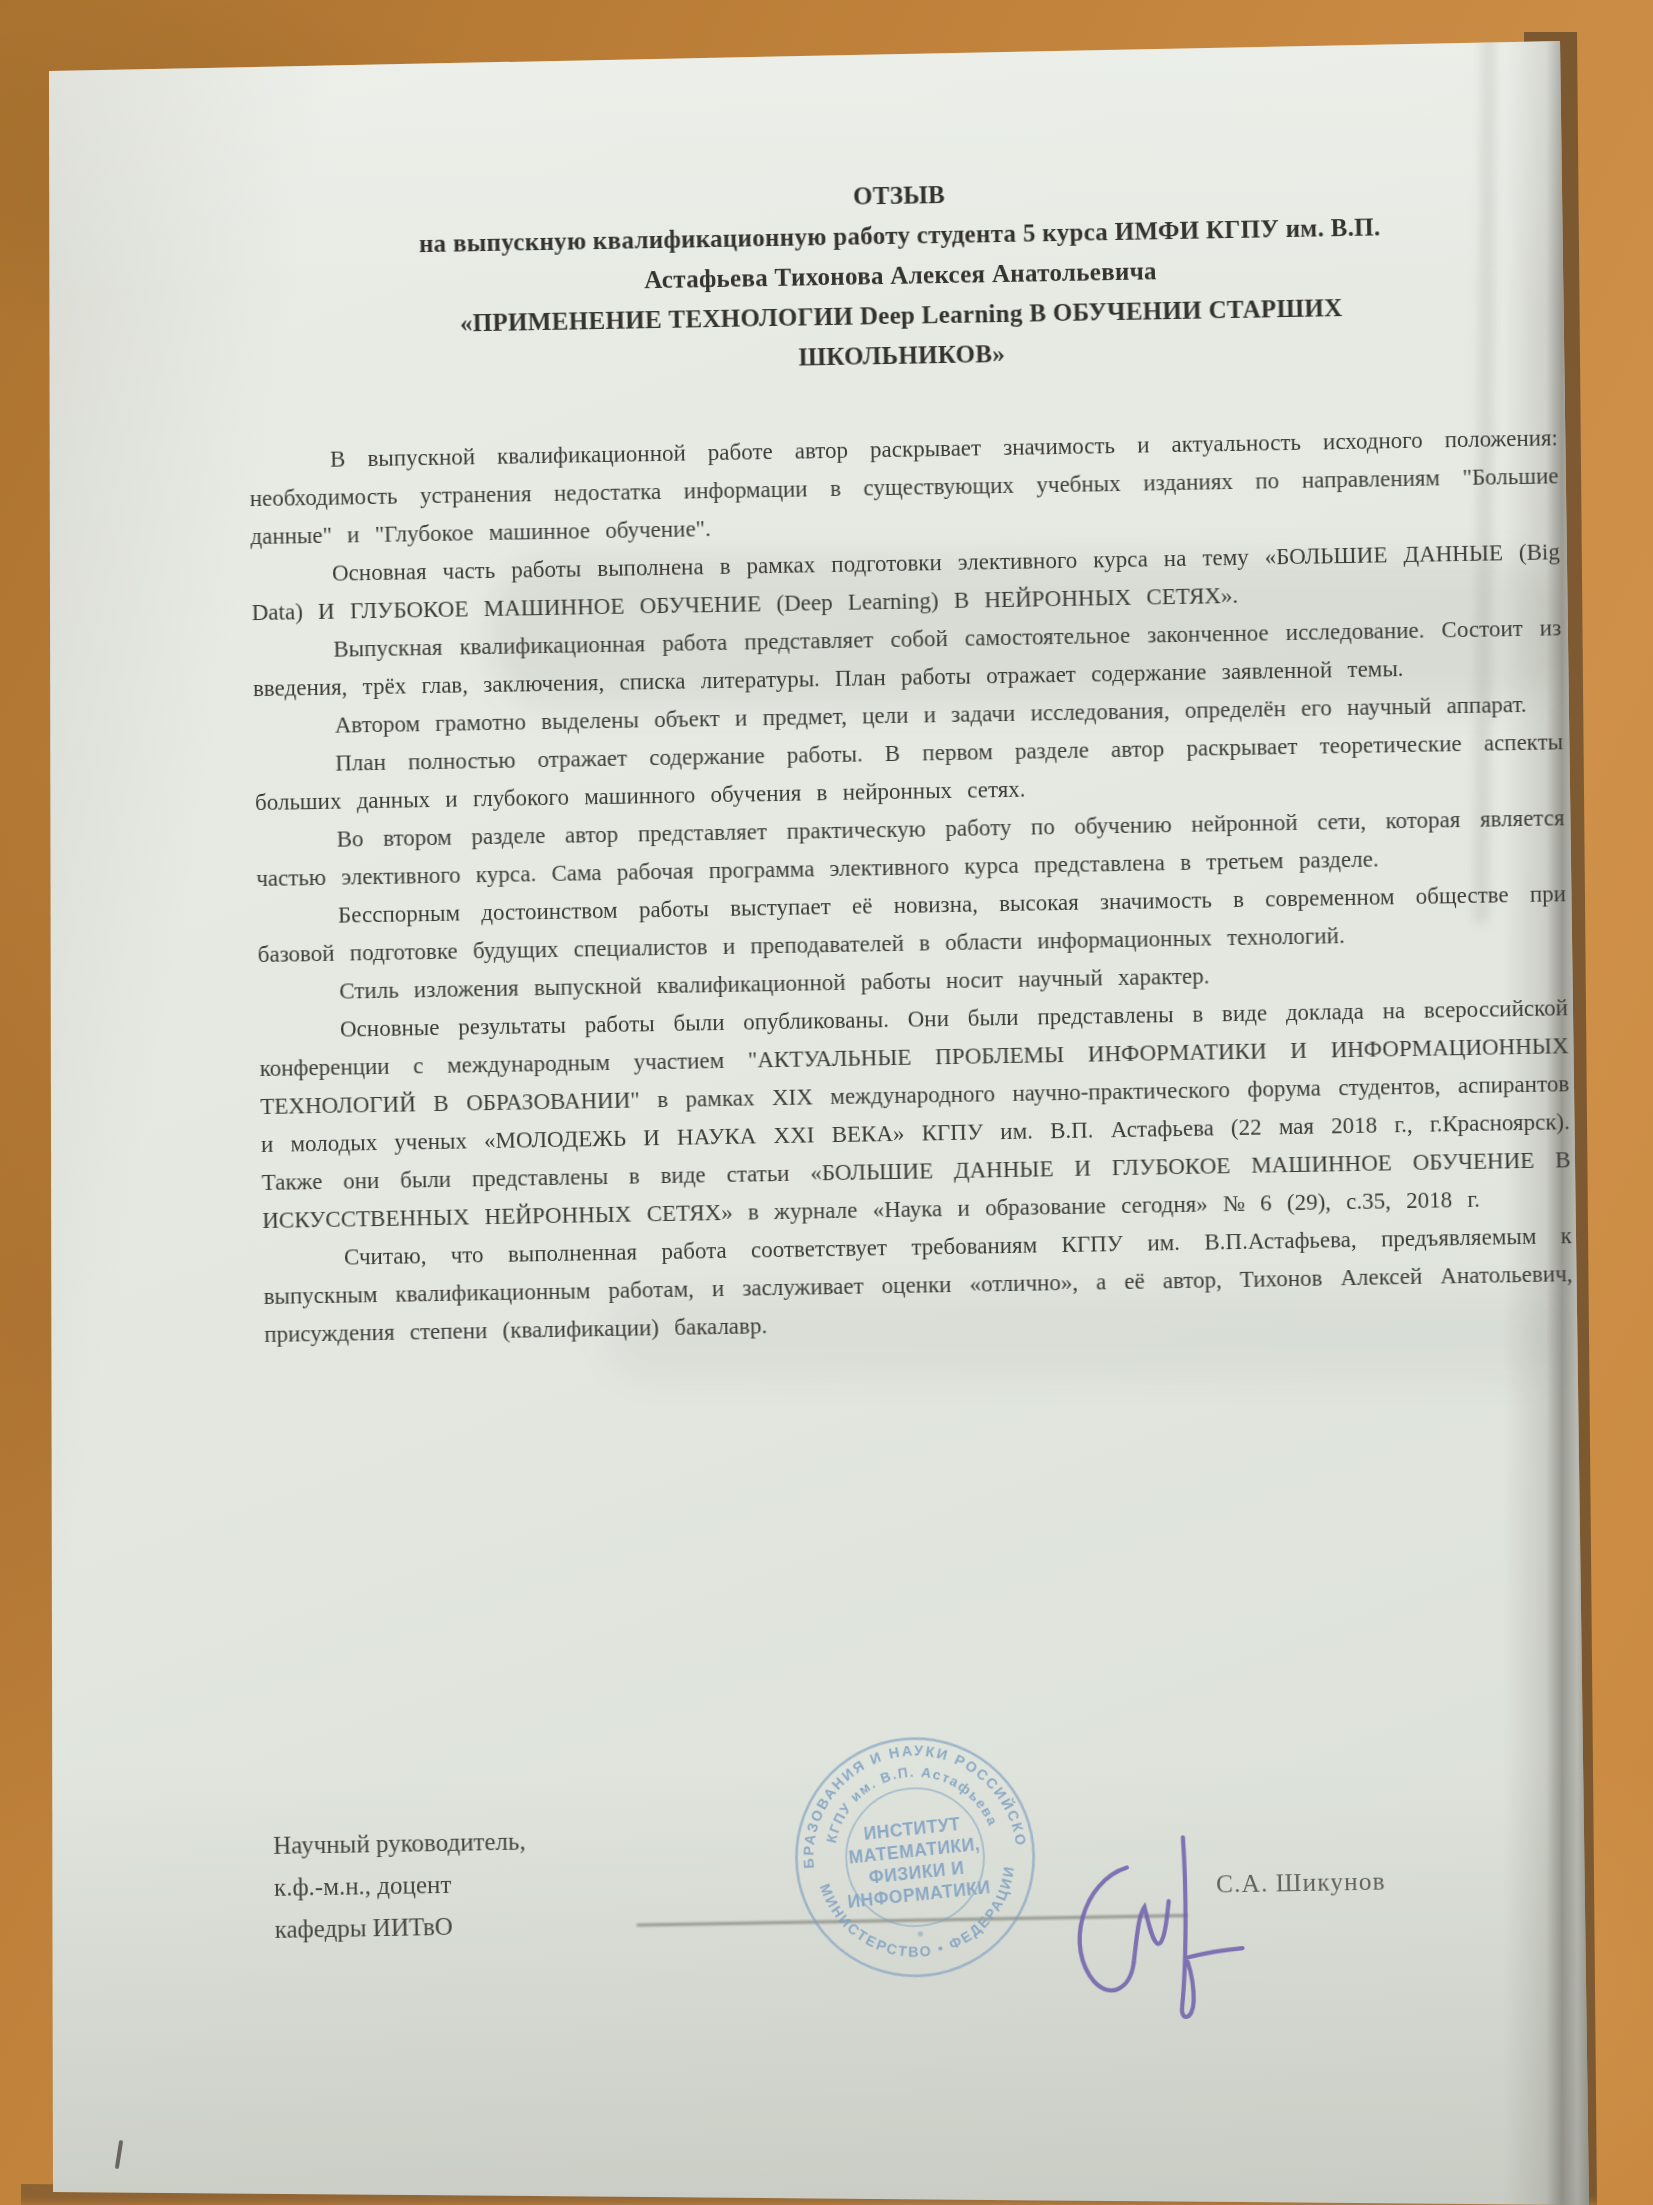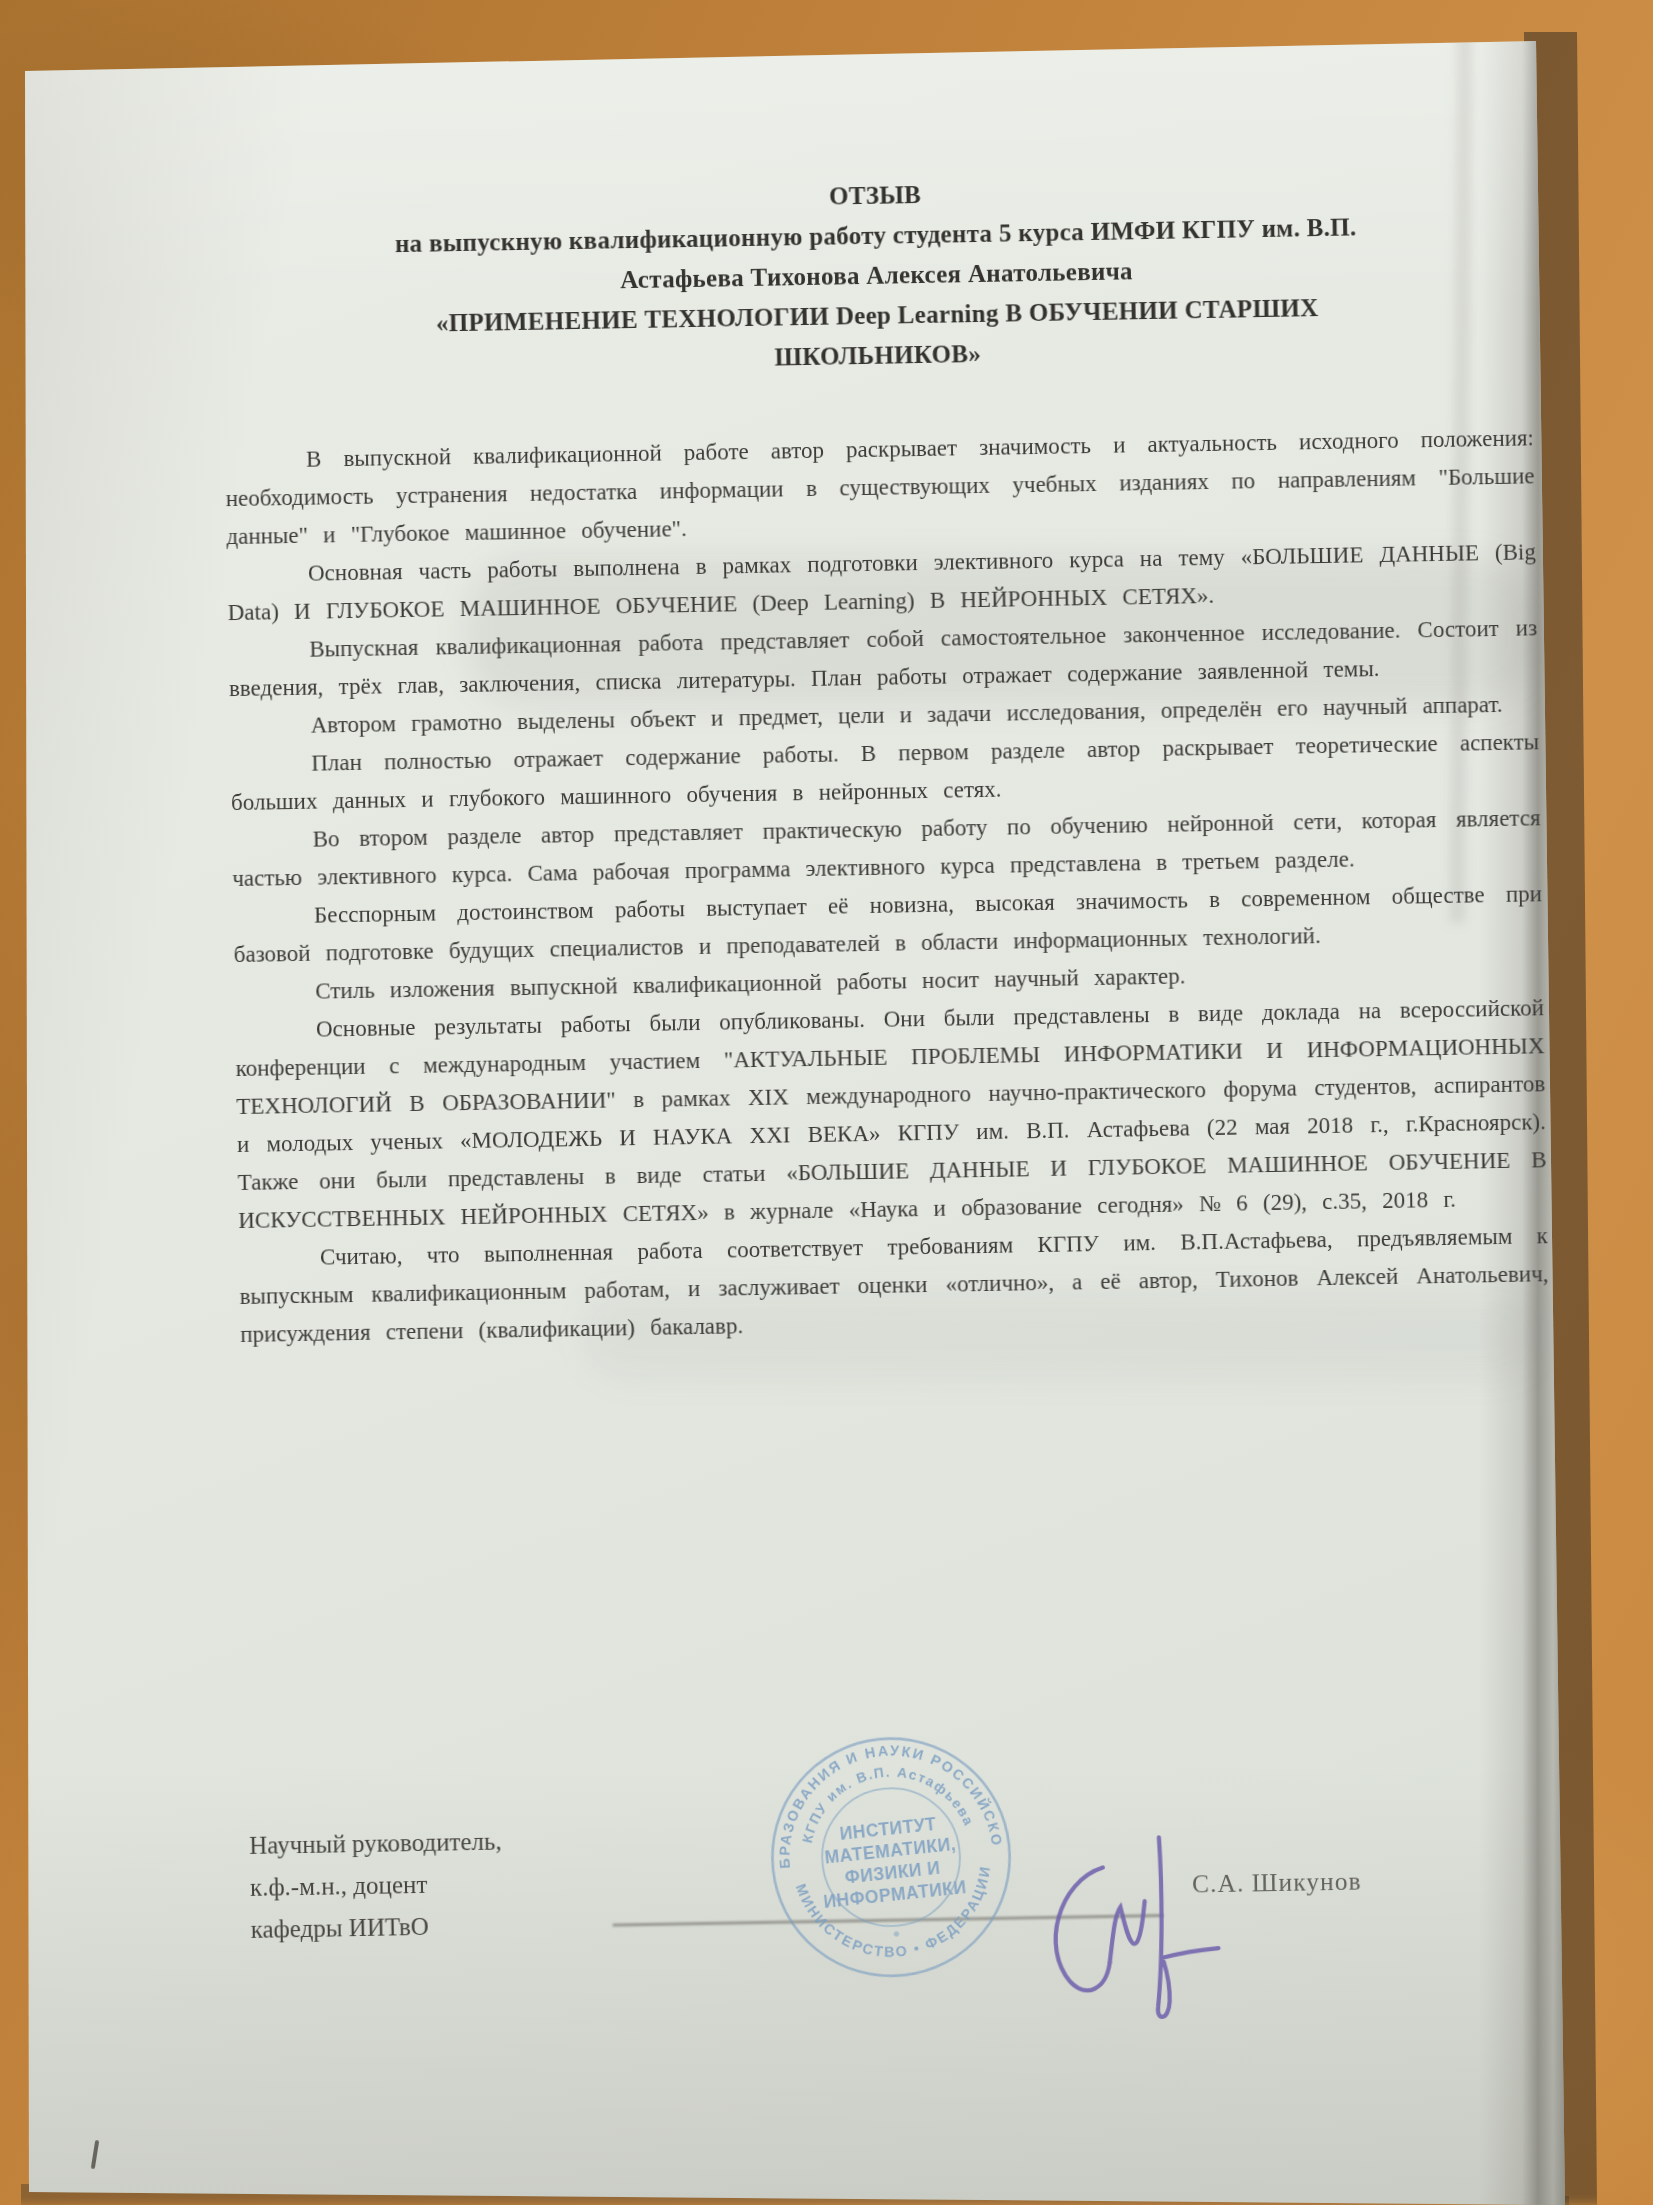--- a/index.html
+++ b/index.html
@@ -20,21 +20,21 @@
     clip-path:polygon(1524px 32px,1577px 32px,1597px 2205px,1542px 2205px);
     background:rgba(52,42,30,.52);}
   .edge-shadow-bottom{position:absolute;z-index:1;inset:0;filter:blur(4.8px);
     clip-path:polygon(21px 2184px,1569px 2196px,1569px 2205px,21px 2205px);
     background:rgba(62,50,36,.40);}
   
   .paper{position:absolute;inset:0;z-index:2;
     clip-path:polygon(25px 71px,1536px 41px,1565px 2205px,29px 2192px);
     background:
       linear-gradient(to right, rgba(0,0,0,0) 1479px, rgba(150,148,140,.30) 1522px, rgba(95,92,84,.55) 1538px, rgba(140,138,130,.45) 1553px, rgba(90,88,80,.5) 1564px),
-      linear-gradient(160deg,#eaede6 0%,#e4e8e1 45%,#dadfd7 100%);}
+      linear-gradient(160deg,#eaede6 0%,#e4e8e1 45%,#dadfd7 100%); margin-left: 24px;}
   .shade-left{position:absolute;inset:0;background:linear-gradient(100deg,rgba(118,112,100,.15),rgba(118,112,100,0) 16%);}
   .shade-bottom{position:absolute;inset:0;background:linear-gradient(to top,rgba(108,102,92,.16),rgba(108,102,92,0) 20%);}
   .shine-top{position:absolute;inset:0;background:linear-gradient(to bottom,rgba(255,255,255,.20),rgba(255,255,255,0) 14%);}
   .ghost-band{position:absolute;left:466px;top:557px;width:1071px;height:148px;
     background:rgba(108,106,98,.10);filter:blur(15px);border-radius:64px;}
   .ghost-band2{position:absolute;left:583px;top:1293px;width:954px;height:85px;
     background:rgba(108,106,98,.06);filter:blur(16px);border-radius:64px;}
   .crease{position:absolute;left:1454px;top:32px;width:13.8px;height:891px;
     background:rgba(118,114,104,.16);filter:blur(5.3px);transform:rotate(.5deg);}
   .pen-mark{position:absolute;left:93px;top:2140px;width:3.7px;height:29px;border-radius:2.1px;

